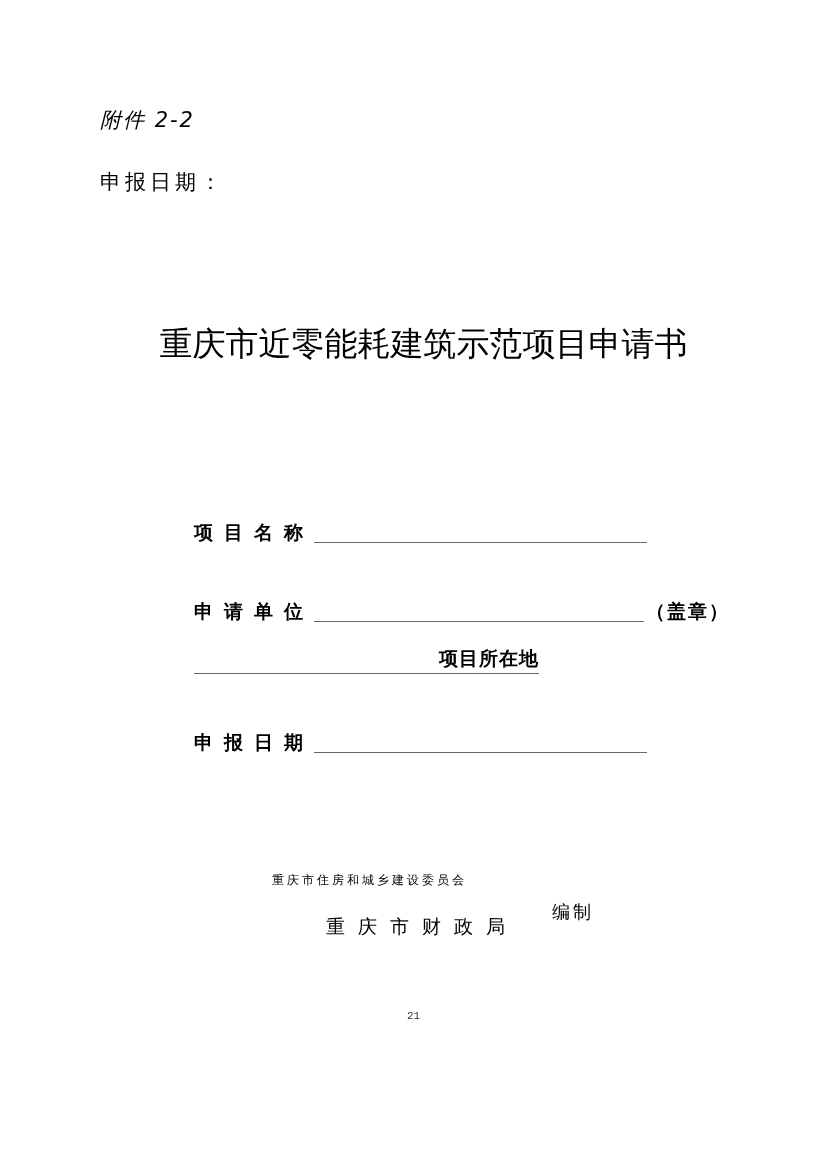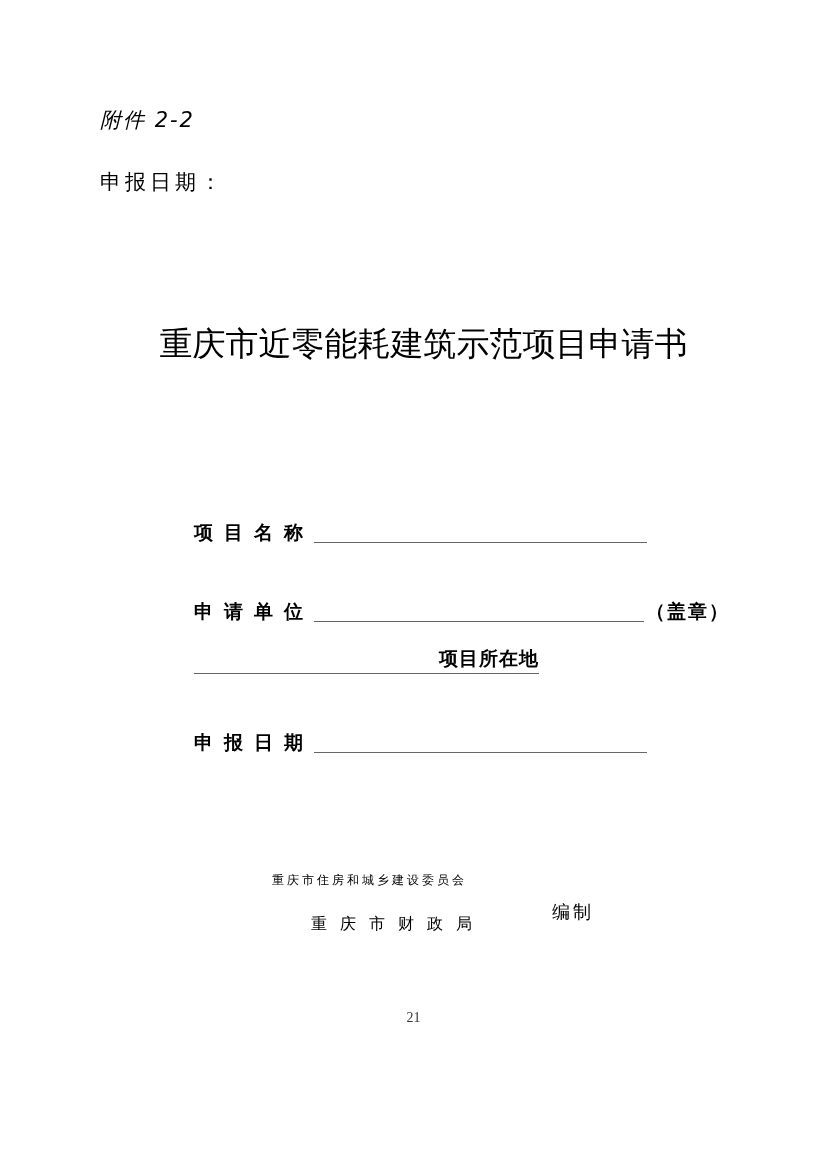--- a/index.html
+++ b/index.html
@@ -12,23 +12,23 @@
     .field .lbl { display: inline-block; }
     .field .line { display: inline-block; border-bottom: 1.5px solid #666; height: 1px; margin-bottom: 3px; }
     .spaced { letter-spacing: 11px; }
     .tight { letter-spacing: 1px; }
     .seal { margin-left: 2px; letter-spacing: 2px; }
     .f1 { top: 504px; margin-top: 16px; }
     .f2 { top: 563px; margin-top: 36px; }
     .f3 { top: 646px; flex-direction: column; }
     .f4 { top: 730px; }
     .org1 { left: 272px; top: 872px; font-size: 12px; letter-spacing: 3px; }
-    .org2 { left: 311px; top: 914px; font-size: 16px; letter-spacing: 13px; }
+    .org2 { left: 326px; top: 914px; font-size: 19px; letter-spacing: 13px; }
     .compiled { left: 552px; top: 900px; font-size: 18px; letter-spacing: 3px; }
-    .pageno { left: 0; width: 827px; top: 1010px; text-align: center; font-family: Liberation Serif, serif; font-size: 14px; color: #333; }
+    .pageno { left: 0; width: 827px; top: 1010px; text-align: center; font-family: Liberation Mono, monospace; font-size: 11px; color: #333; }
   </style>
 </head>
 <body>
 
 <div class="abs attach">附件 2-2</div>
 <div class="abs projno">申报日期：</div>
 
 <div class="abs title">重庆市近零能耗建筑示范项目申请书</div>
 
 <div class="abs field f1">

